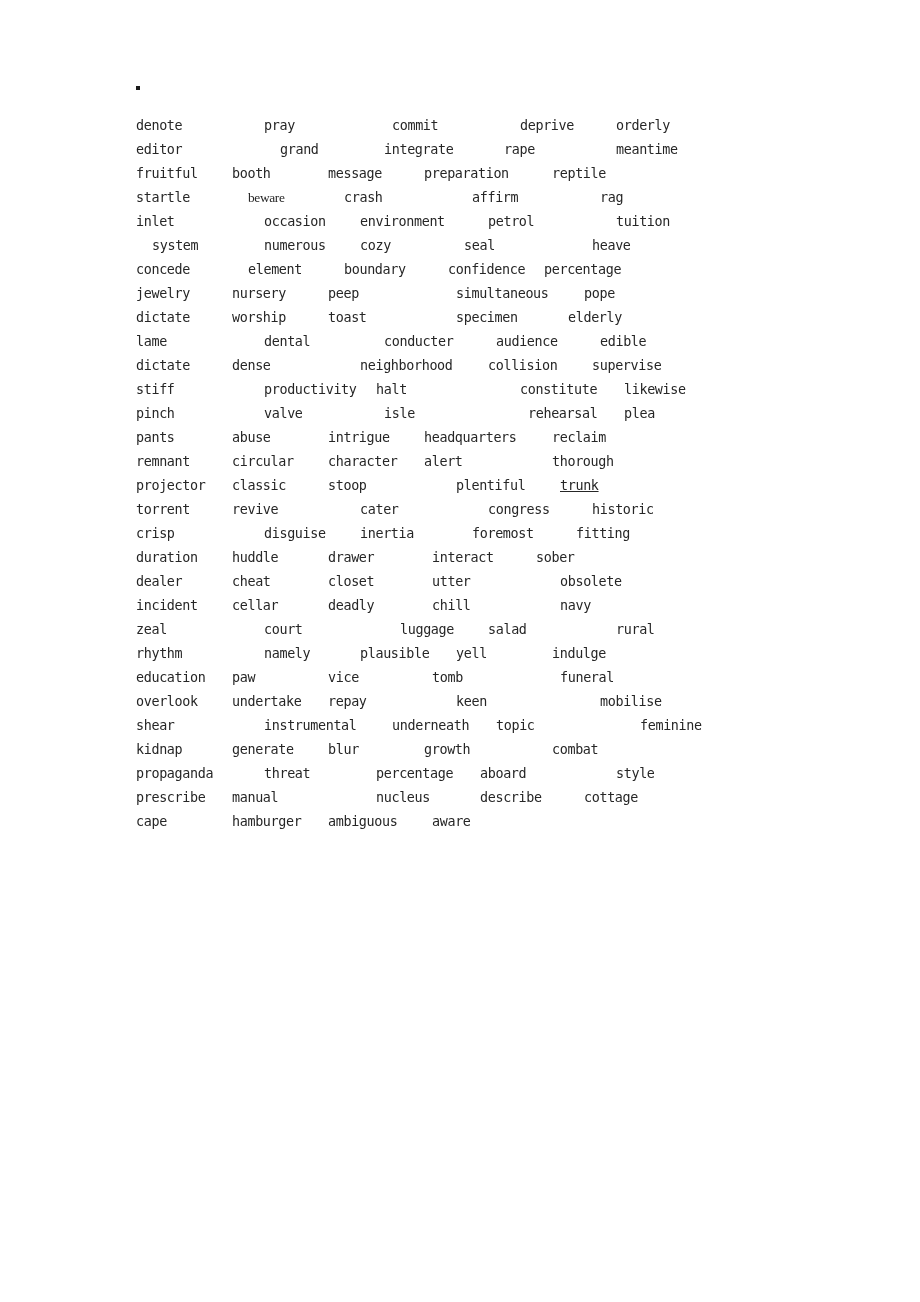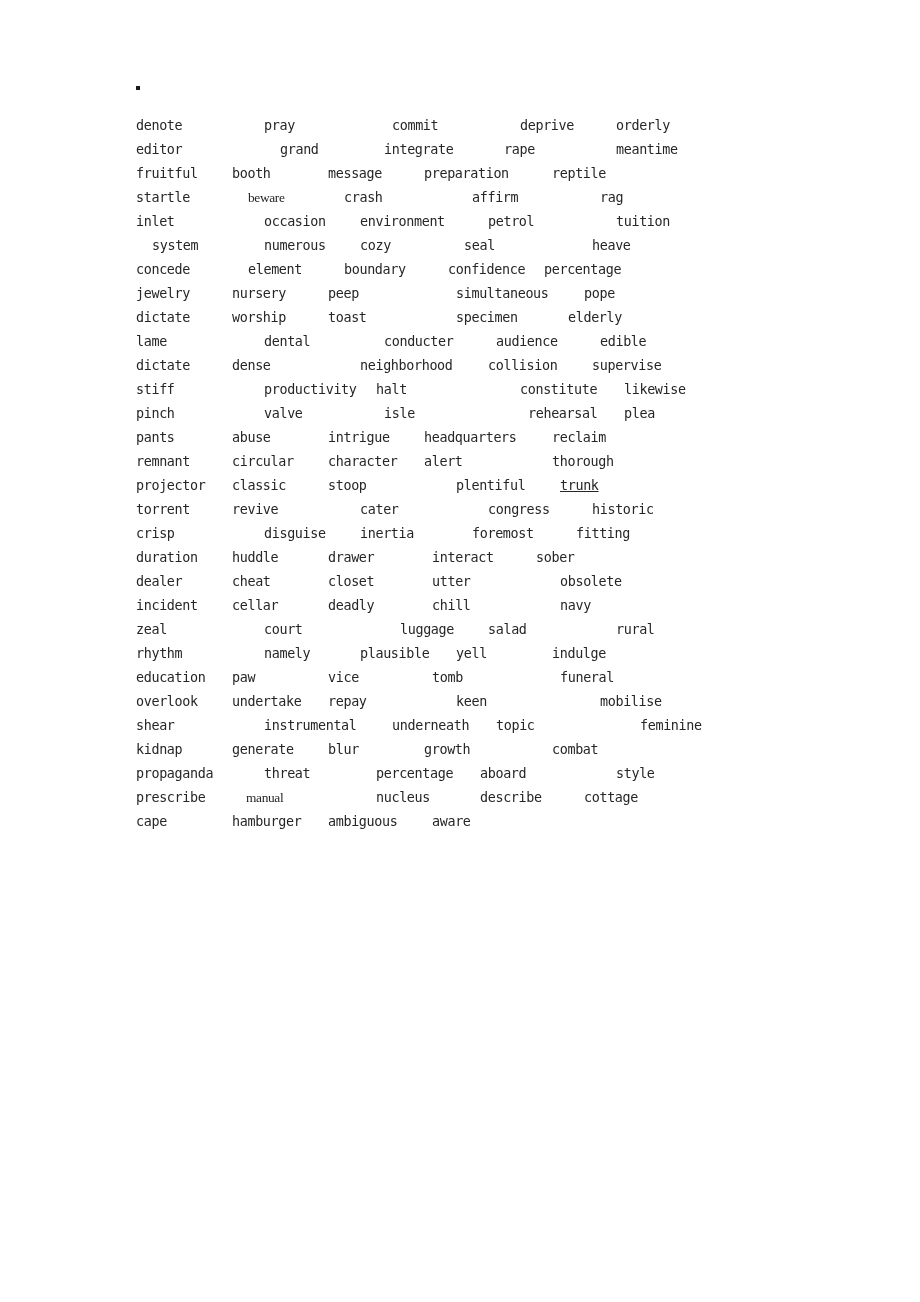--- a/index.html
+++ b/index.html
@@ -263,21 +263,21 @@
         </div>
         <div class="word-row">
           <span class="word" style="left: 0px;">propaganda</span>
           <span class="word" style="left: 128px;">threat</span>
           <span class="word" style="left: 240px;">percentage</span>
           <span class="word" style="left: 344px;">aboard</span>
           <span class="word" style="left: 480px;">style</span>
         </div>
         <div class="word-row">
           <span class="word" style="left: 0px;">prescribe</span>
-          <span class="word" style="left: 110px; font-family: Liberation Serif, serif;">manual</span>
+          <span class="word" style="left: 96px;">manual</span>
           <span class="word" style="left: 240px;">nucleus</span>
           <span class="word" style="left: 344px;">describe</span>
           <span class="word" style="left: 448px;">cottage</span>
         </div>
         <div class="word-row">
           <span class="word" style="left: 0px;">cape</span>
           <span class="word" style="left: 96px;">hamburger</span>
           <span class="word" style="left: 192px;">ambiguous</span>
           <span class="word" style="left: 296px;">aware</span>
         </div>

